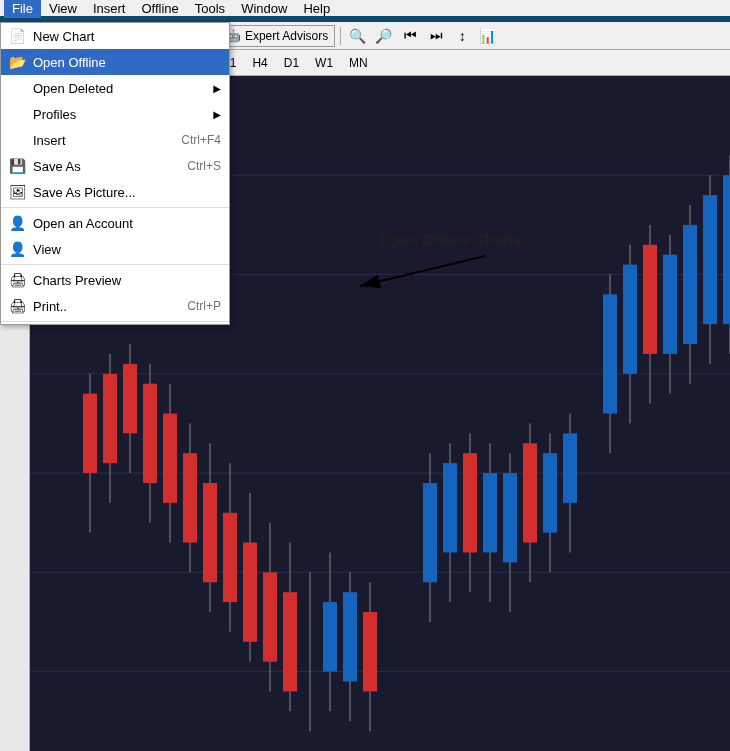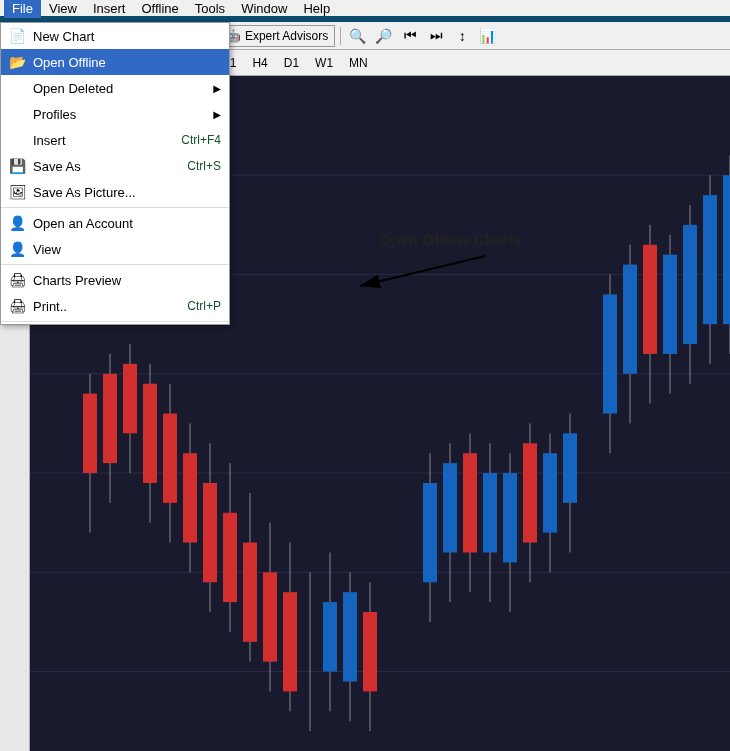--- a/index.html
+++ b/index.html
@@ -148,21 +148,21 @@
       align-items: center;
       padding: 4px 8px;
       cursor: pointer;
       font-size: 13px;
       gap: 6px;
       position: relative;
     }
     .dropdown-item.highlighted { background: #316ac5; color: white; }
     .dropdown-item .shortcut {
       margin-left: auto;
-      color: #14532d;
+      color: #737373;
       font-size: 12px;
     }
     .dropdown-item .arrow {
       margin-left: auto;
       font-size: 10px;
     }
     .dropdown-separator {
       height: 1px;
       background: #ddd;
       margin: 2px 0;

